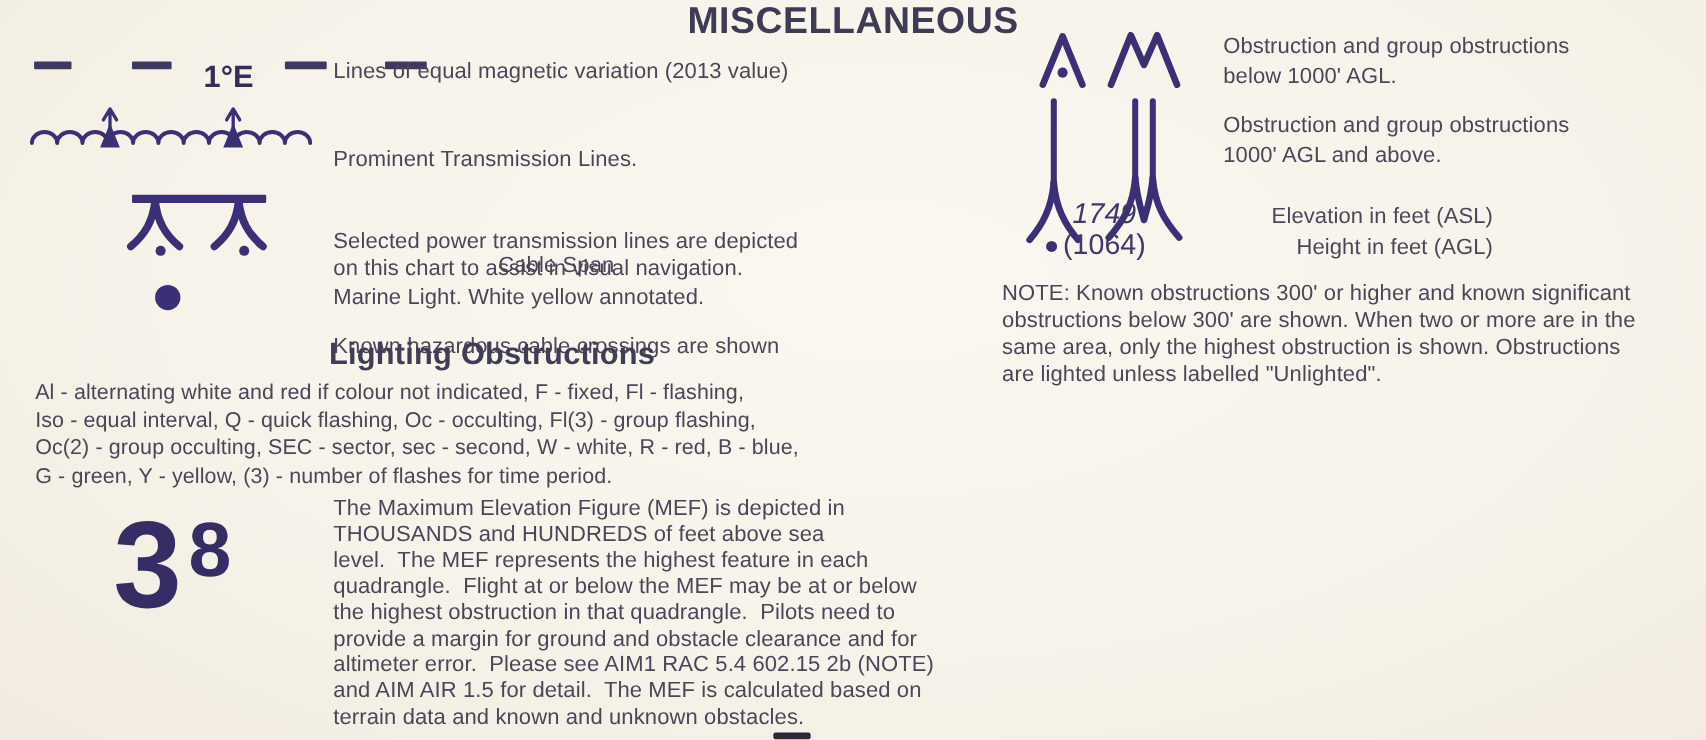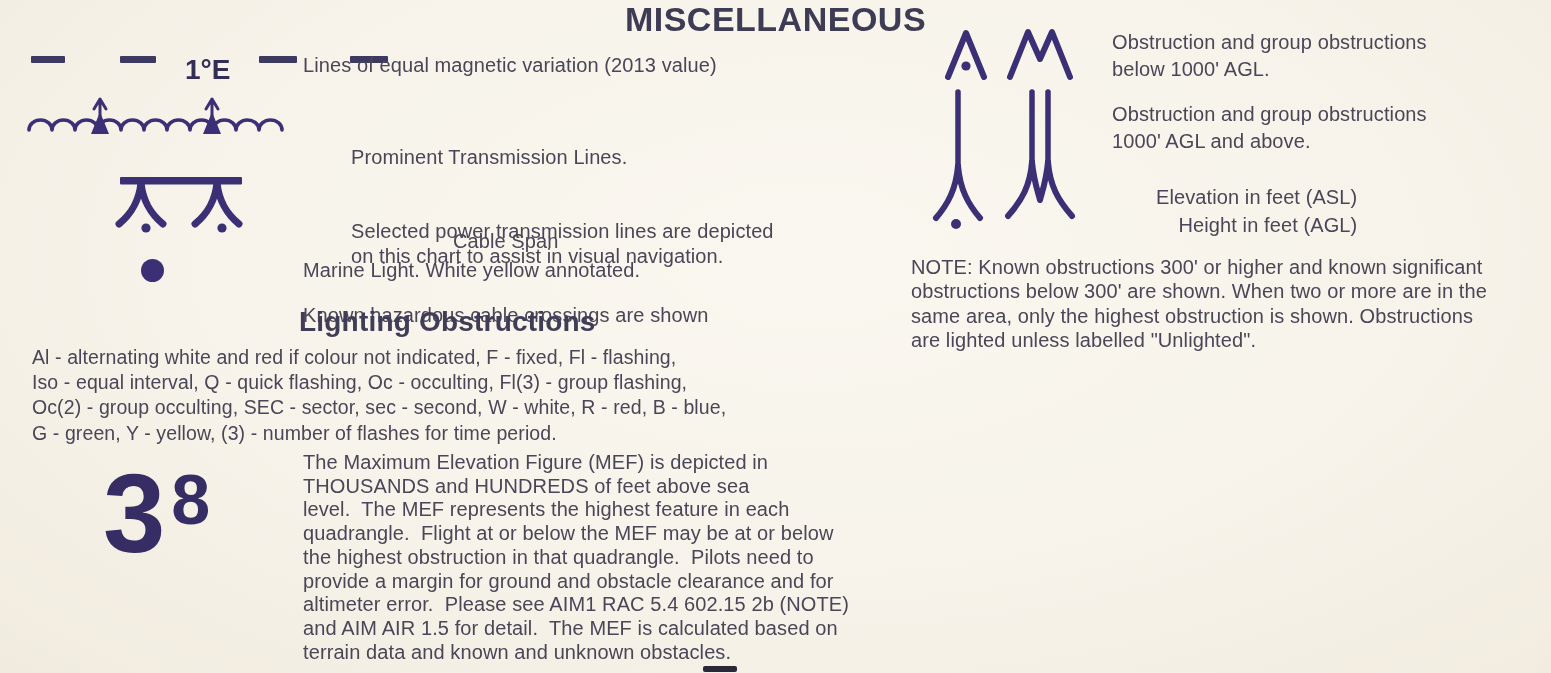--- a/index.html
+++ b/index.html
@@ -21,21 +21,21 @@
   }
   
   #magvar-sym{left:31px;top:56px;display:flex;align-items:flex-start;height:28px;gap:28px;}
   .dash{height:7px;background:#3e3960;border-radius:1px;display:inline-block;}
   .w34{width:34px;} .w36{width:36px;} .w38{width:38px;}
   .mr26{margin-right:27px;} .mr24{margin-right:25px;}
   .magvar-label{font-size:28px;font-weight:bold;color:#332e55;margin:0 1px;transform:translateY(-2px);}
   #magvar-text{left:303px;top:53px;}
   
   #trans-sym{left:26px;top:96px;}
-  #trans-text{left:303px;top:96px;margin-left:48px;}
+  #trans-text{left:303px;top:84px;}
   
   #cable-sym{left:98px;top:174px;}
   #cable-text{left:303px;top:180px;text-align:center;}
   
   #marine-dot{left:141px;top:259px;width:23px;height:23px;border-radius:50%;background:#3b3076;}
   #marine-text{left:303px;top:258px;}
   
   #lighting-head{left:299px;top:306px;font-size:28px;font-weight:600;color:#403d57;letter-spacing:.2px;}
   #lighting-body{left:32px;top:345px;font-size:19.5px;line-height:25.2px;}
   
@@ -154,20 +154,24 @@
     <g>
       <path class="stroke" stroke-width="5.5" d="M102,6 L102,78 M118,6 L118,78"></path>
       <path class="stroke" stroke-width="6" d="M102,76 C100,100 92,114 78,130"></path>
       <path class="stroke" stroke-width="6" d="M118,76 C120,100 128,114 142,130"></path>
       <path class="stroke" stroke-width="6" d="M102,76 C104,96 108,106 110,114 C112,106 116,96 118,76"></path>
     </g>
   </svg>
   <div id="obshigh-text" class="abs body-text">Obstruction and group obstructions
 1000' AGL and above.</div>
 
+  <div id="elev-vals" class="abs">
+    <span class="elev-asl">1749</span>
+    <span class="elev-agl">(1064)</span>
+  </div>
   <div id="elev-text" class="abs body-text">Elevation in feet (ASL)
 Height in feet (AGL)</div>
 
   <div id="note" class="abs body-text">NOTE: Known obstructions 300' or higher and known significant
 obstructions below 300' are shown. When two or more are in the
 same area, only the highest obstruction is shown. Obstructions
 are lighted unless labelled "Unlighted".</div>
 
   <div class="artifact abs"></div>
 

